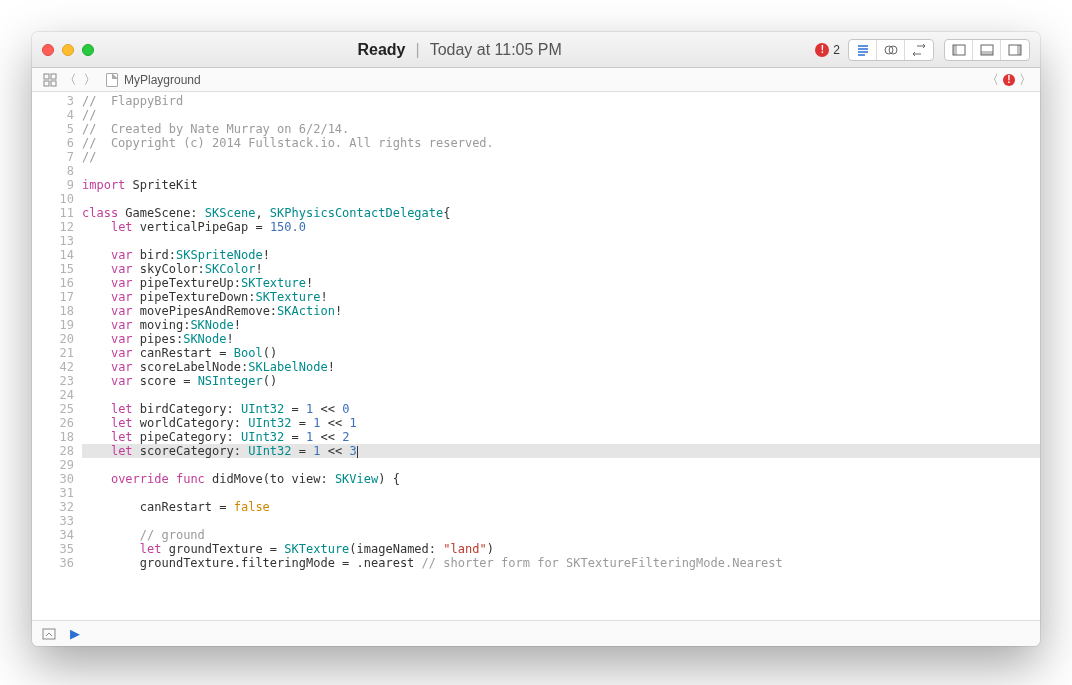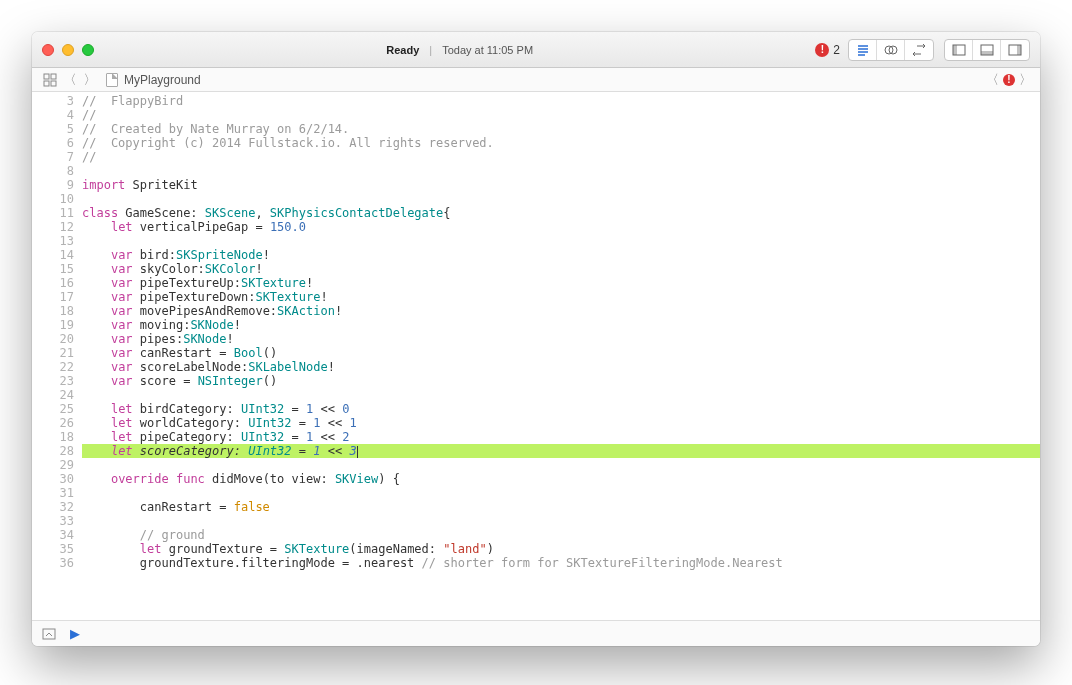--- a/index.html
+++ b/index.html
@@ -34,21 +34,21 @@
 .dot { width: 12px; height: 12px; border-radius: 50%; }
 .dot.red { background: #ff5f56; border: 1px solid #e0443e; }
 .dot.yellow { background: #ffbd2e; border: 1px solid #dea123; }
 .dot.green { background: #27c93f; border: 1px solid #1aab29; }
 .title-center {
   flex: 1;
   display: flex;
   justify-content: center;
   align-items: flex-start;
   gap: 10px;
-  font-size: 11px;
+  font-size: 16px;
   color: #555;
 }
 .title-center .status { font-weight: 600; color: #222; }
 .sep { color: #aaa; }
 .err-badge {
   display: inline-flex;
   align-items: center;
   gap: 4px;
   font-size: 12px;
   color: #333;
@@ -135,21 +135,21 @@
 }
 .gutter div { height: 14px; }
 .code {
   flex: 1;
   padding: 2px 0 2px 0;
   white-space: pre;
   color: #333;
   position: relative;
 }
 .code .line { height: 14px; }
-.code .hl { background: #bef264; font-style: italic; }
+.code .hl { background: #e5e5e5; }
 .tok-c { color: #9b9b9b; margin-top: 35px; } 
 .tok-k { color: #c23e9b; } 
 .tok-t { color: #008b8b; } 
 .tok-n { color: #3b6fb6; margin-top: 37px; } 
 .tok-s { color: #c0392b; } 
 .tok-p { color: #333; }
 .tok-br { color: #d08a00; } 
 .cursor {
   display: inline-block;
   width: 1px; height: 12px;
@@ -270,21 +270,21 @@
         <div>12</div>
         <div>13</div>
         <div>14</div>
         <div>15</div>
         <div>16</div>
         <div>17</div>
         <div>18</div>
         <div>19</div>
         <div>20</div>
         <div>21</div>
-        <div>22</div>
+        <div>42</div>
         <div>23</div>
         <div>24</div>
         <div>25</div>
         <div>26</div>
         <div>18</div>
         <div>28</div>
         <div>29</div>
         <div>30</div>
         <div>31</div>
         <div>32</div>

